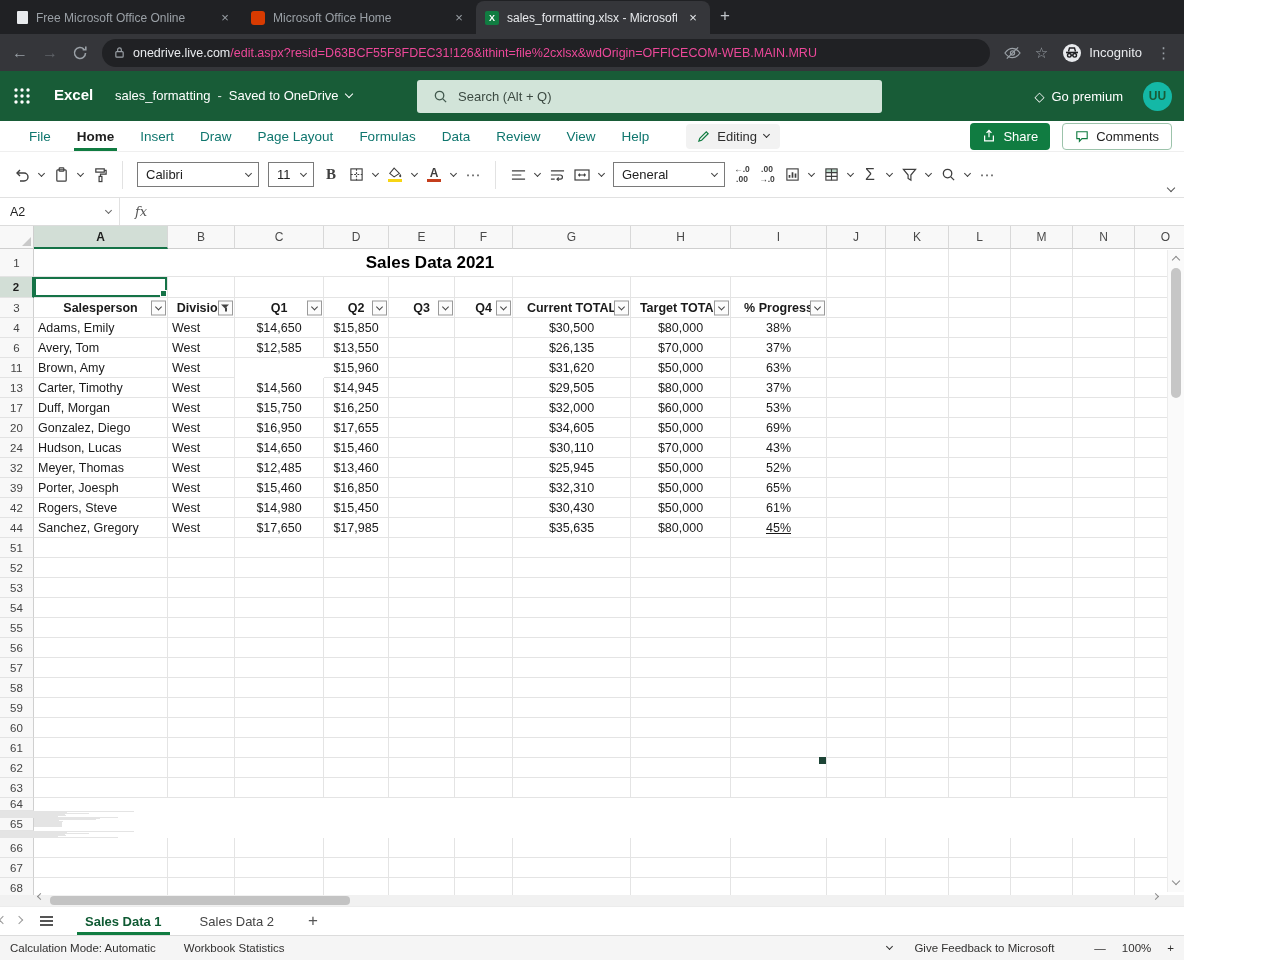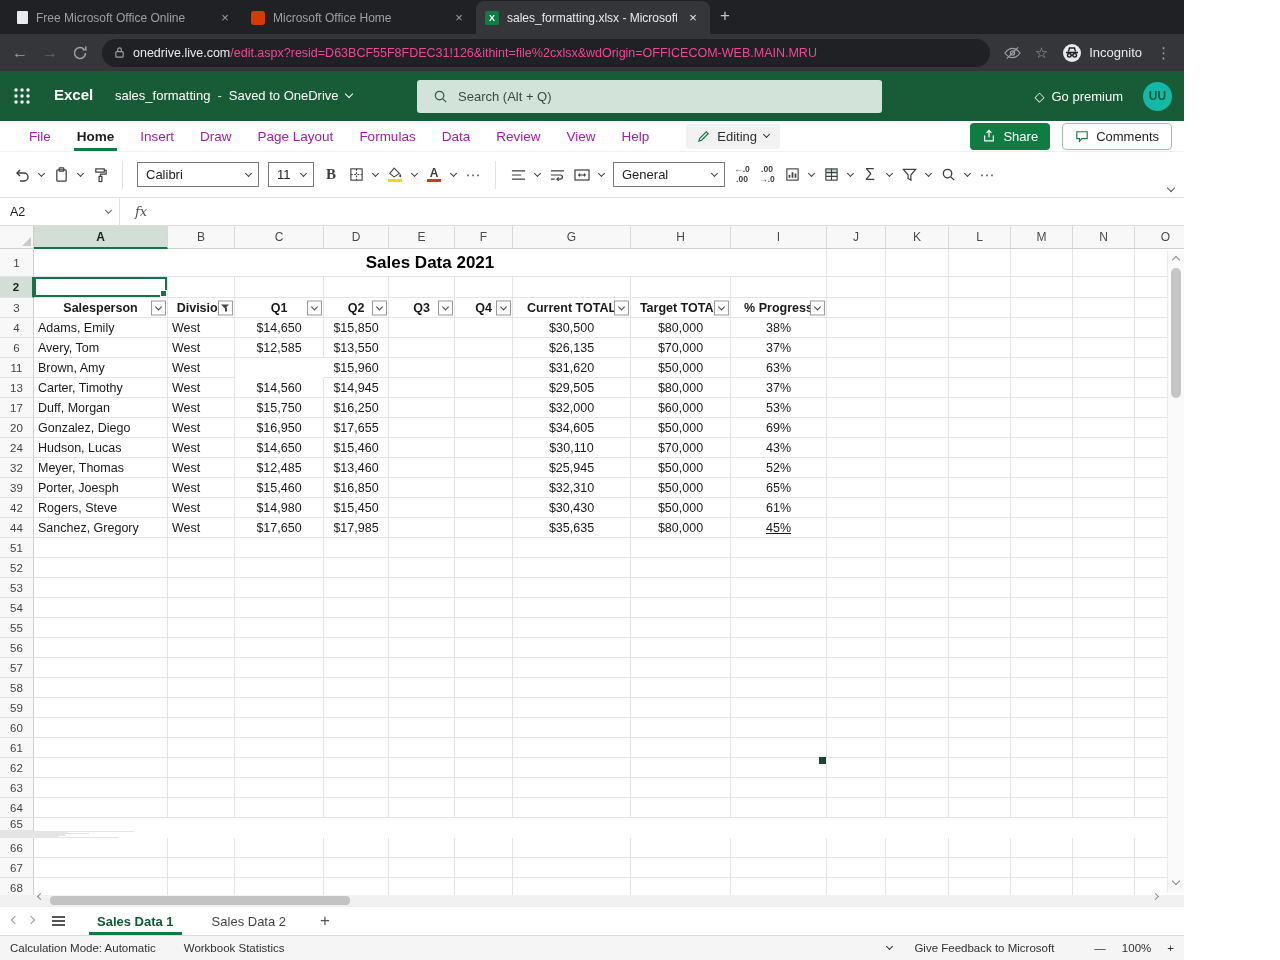--- a/index.html
+++ b/index.html
@@ -43,21 +43,21 @@
   .docinfo{position:absolute;left:115px;top:17px;font-size:13px;display:flex;align-items:center;gap:7px;color:#fff}
   .docinfo .dash{opacity:.85}
   .xl-search{position:absolute;left:417px;top:9px;width:465px;height:33px;background:#d2e4d9;border-radius:3px;display:flex;align-items:center;gap:10px;padding-left:16px;color:#3c4a42;font-size:13px}
   .hdr-right{position:absolute;right:12px;top:0;height:50px;display:flex;align-items:center;gap:20px}
   .premium{display:flex;align-items:center;gap:7px;font-size:13px}
   .premium .dia{font-size:13px}
   .avatar{width:29px;height:29px;border-radius:50%;background:#14b8a6;color:#185c37;font-weight:bold;font-size:12px;display:flex;align-items:center;justify-content:center}
 
   
   .menubar{position:absolute;top:121px;left:0;right:0;height:31px;background:#fff;display:flex;align-items:center;padding-left:16px;border-bottom:1px solid #efefef}
-  .mi{padding:0 13px;font-size:13.5px;color:#a21caf;height:100%;display:flex;align-items:center;position:relative}
+  .mi{padding:0 13px;font-size:13.5px;color:#0f766e;height:100%;display:flex;align-items:center;position:relative}
   .mi.active{font-weight:bold;color:#1e1e1e}
   .mi.active::after{content:"";position:absolute;left:10px;right:10px;bottom:0;height:3px;background:#107c41}
   .editing{margin-left:24px;background:#f2f2f2;border-radius:4px;height:25px;display:flex;align-items:center;gap:7px;padding:0 11px;font-size:13px;color:#2e2e2e}
   .mb-right{margin-left:auto;display:flex;align-items:center;gap:12px;margin-right:12px}
   .share-btn{background:#107c41;color:#fff;height:27px;border-radius:4px;display:flex;align-items:center;gap:7px;padding:0 12px;font-size:13px}
   .comments-btn{background:#fff;border:1px solid #9cc3ab;color:#222;height:27px;border-radius:4px;display:flex;align-items:center;gap:7px;padding:0 12px;font-size:13px}
 
   
   .toolbar{position:absolute;top:152px;left:0;right:0;height:46px;background:#fff;border-bottom:1px solid #e1e1e1;display:flex;align-items:center;padding:0 14px;gap:9px;color:#3f3f3f}
   .tbi{display:flex;align-items:center;justify-content:center;min-width:16px}
@@ -113,21 +113,21 @@
   .vthumb{position:absolute;left:3px;top:18px;width:10px;height:130px;background:#c6c6c6;border-radius:5px}
 
   
   .hscroll{position:absolute;top:895px;left:0;right:0;height:11px;background:#f1f1f1;color:#8a8a8a}
   .hscroll .arr{position:absolute;top:2px}
   .hscroll .arr.l{left:38px}
   .hscroll .arr.r{right:26px}
   .hthumb{position:absolute;left:50px;top:1px;height:9px;width:300px;background:#c3c3c3;border-radius:4px}
 
   
-  .sheetbar{position:absolute;top:906px;left:0;right:0;height:29px;background:#fff;display:flex;align-items:center;padding-left:12px;gap:10px;border-top:1px solid #ececec;color:#9a9a9a}
+  .sheetbar{position:absolute;top:906px;left:0;right:0;height:29px;background:#fff;display:flex;align-items:center;gap:10px;border-top:1px solid #ececec;color:#9a9a9a}
   .hamb{width:13px;height:2px;background:#555;box-shadow:0 -4px 0 #555,0 4px 0 #555;margin:0 8px}
   .sheet-tab{padding:0 14px;height:100%;display:flex;align-items:center;font-size:13px;color:#444;position:relative}
   .sheet-tab.active{color:#0f5a33;font-weight:bold}
   .sheet-tab.active::after{content:"";position:absolute;left:6px;right:6px;bottom:0;height:3px;background:#107c41}
   .add-sheet{font-size:17px;color:#555;padding:0 10px}
 
   
   .statusbar{position:absolute;top:935px;left:0;right:0;height:25px;background:#f5f5f5;border-top:1px solid #dcdcdc;display:flex;align-items:center;font-size:11.5px;color:#323130;padding:0 10px;gap:28px}
   .sb-right{margin-left:auto;display:flex;align-items:center;gap:22px;color:#323130}
   .sb-right .zoomgrp{display:flex;align-items:center;gap:16px;margin-left:18px}
@@ -937,21 +937,21 @@
           <div class="cell" style="width: 100px;"></div>
           <div class="cell" style="width: 96px;"></div>
           <div class="cell" style="width: 59px;"></div>
           <div class="cell" style="width: 63px;"></div>
           <div class="cell" style="width: 62px;"></div>
           <div class="cell" style="width: 62px;"></div>
           <div class="cell" style="width: 62px;"></div>
           <div class="cell" style="width: 62px;"></div>
           <div class="cell" style="width: 62px;"></div>
         </div>
-        <div class="grow" style="height: 20px;">
+        <div class="grow" style="height: 20px; flex-direction: column;">
           <div class="gutter">64</div>
           <div class="cell" style="width: 134px;"></div>
           <div class="cell" style="width: 67px;"></div>
           <div class="cell" style="width: 89px;"></div>
           <div class="cell" style="width: 65px;"></div>
           <div class="cell" style="width: 66px;"></div>
           <div class="cell" style="width: 58px;"></div>
           <div class="cell" style="width: 118px;"></div>
           <div class="cell" style="width: 100px;"></div>
           <div class="cell" style="width: 96px;"></div>

